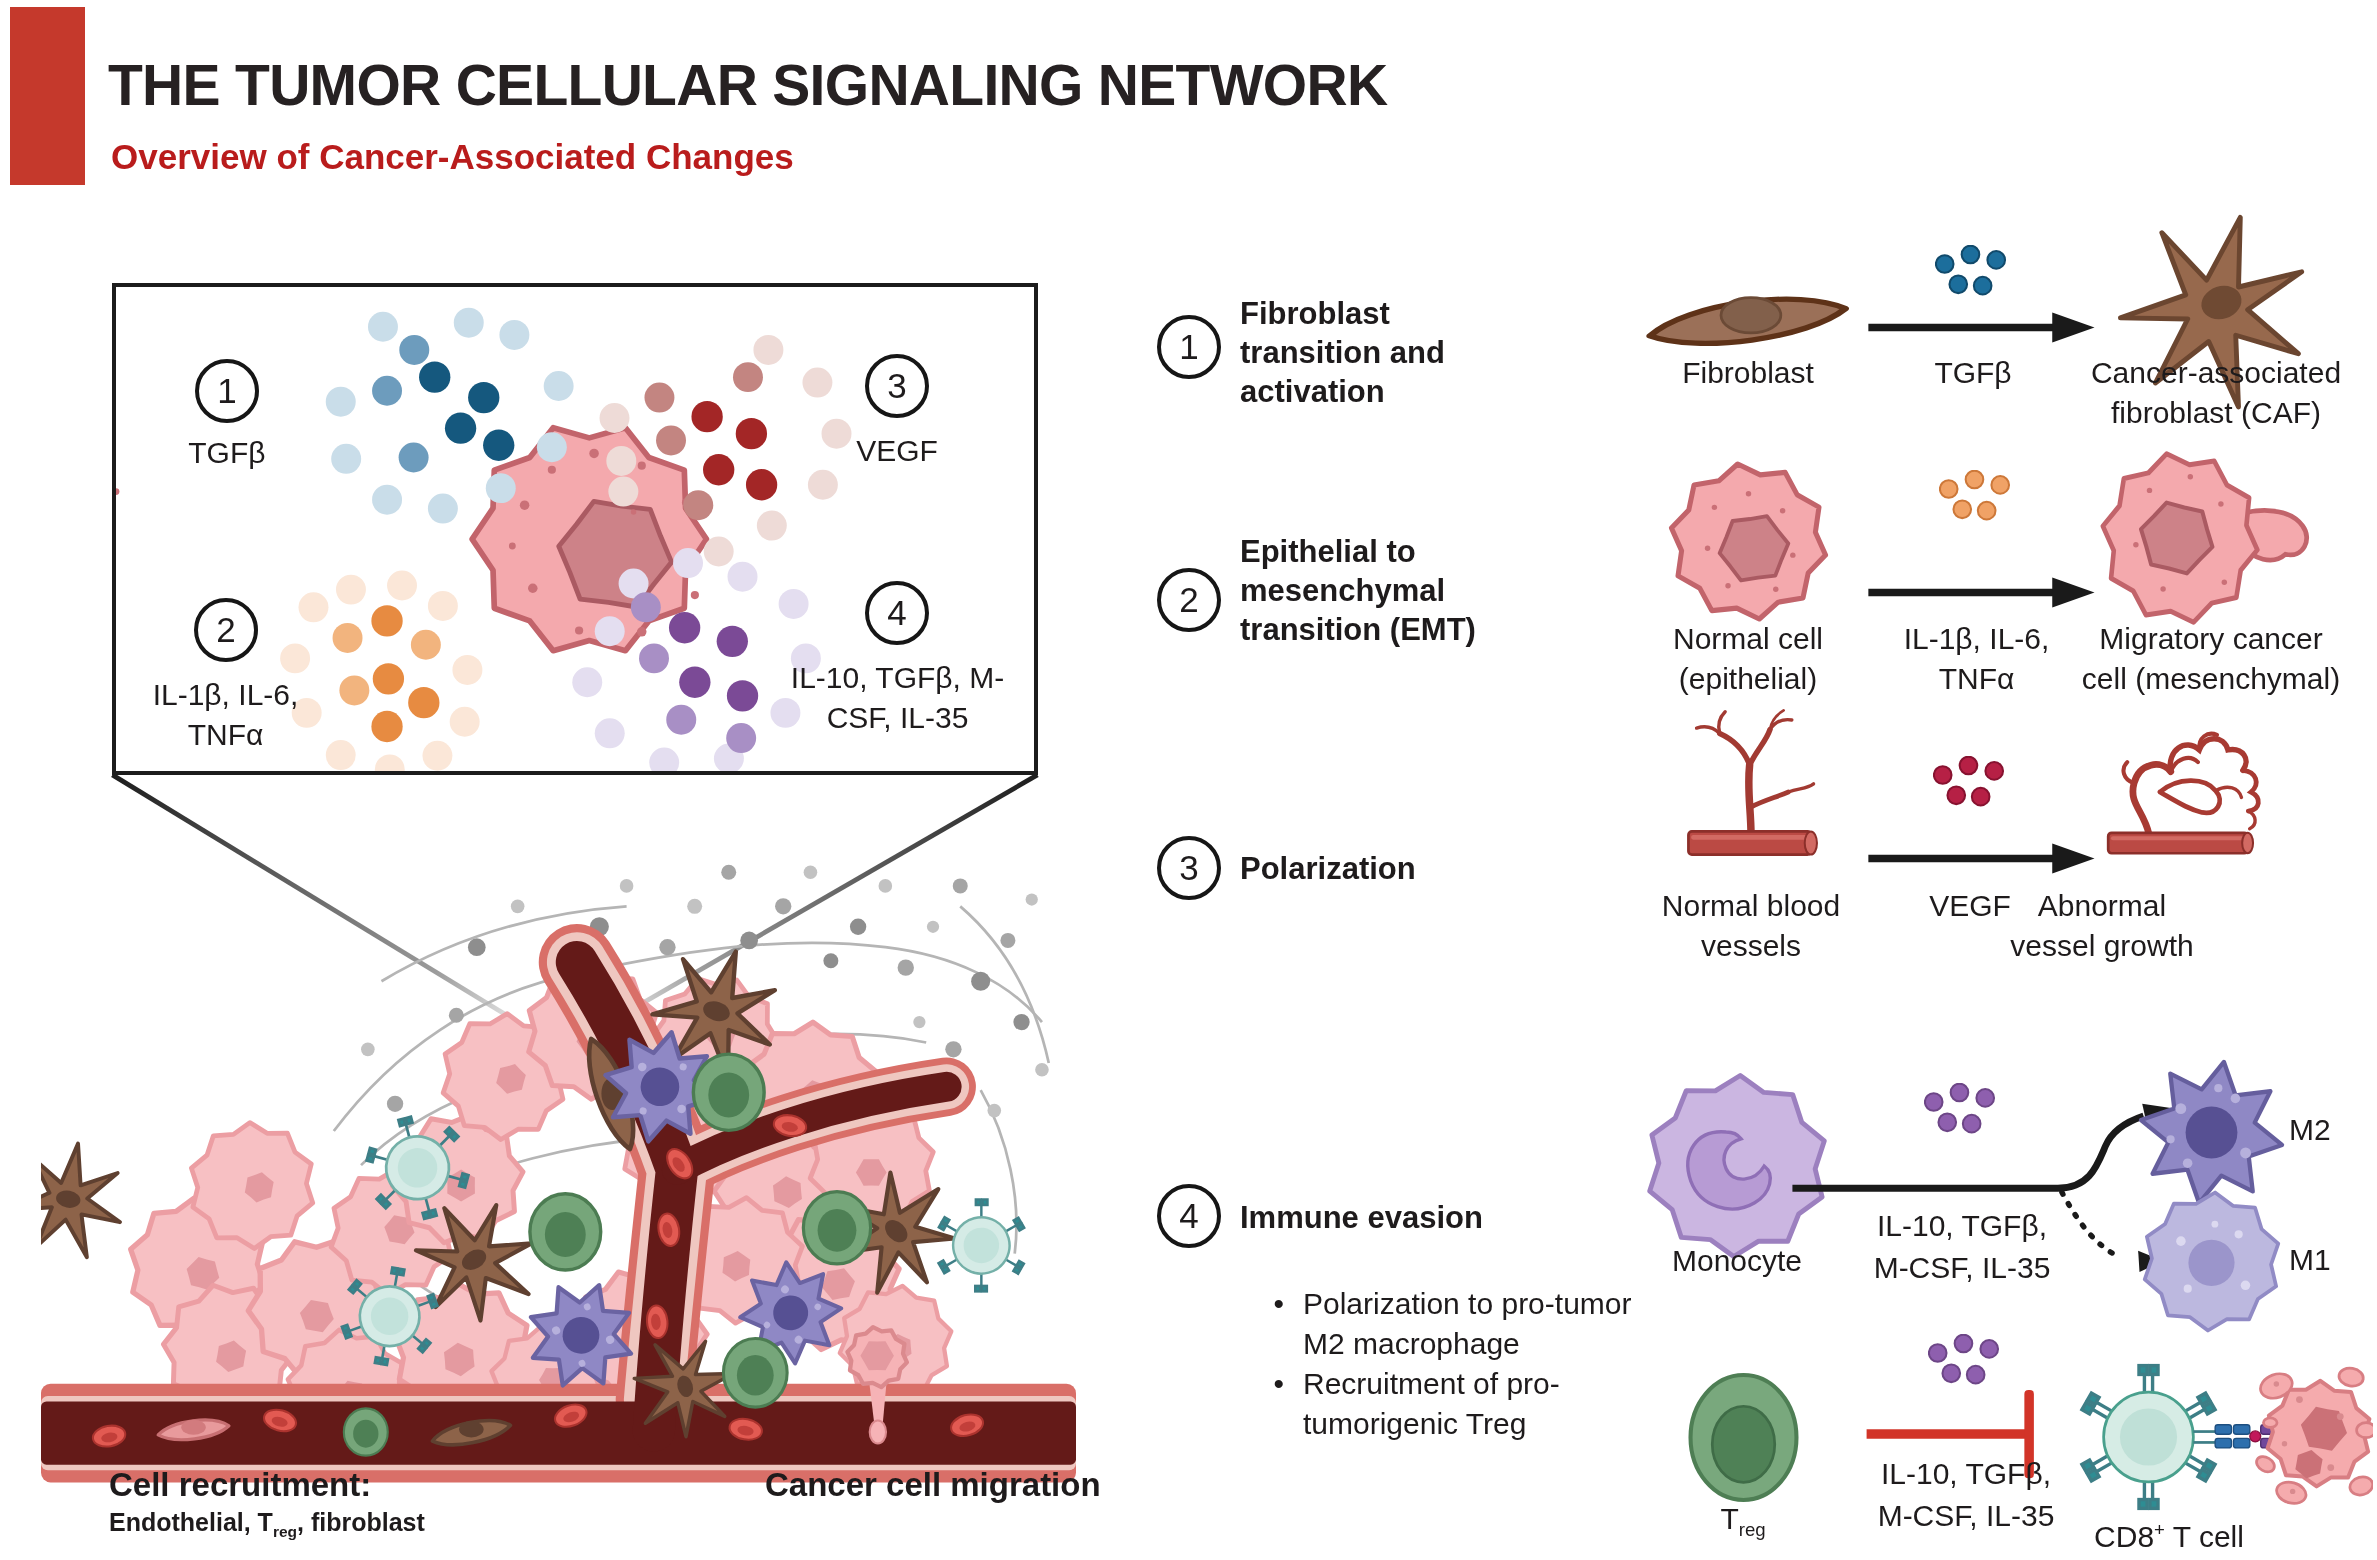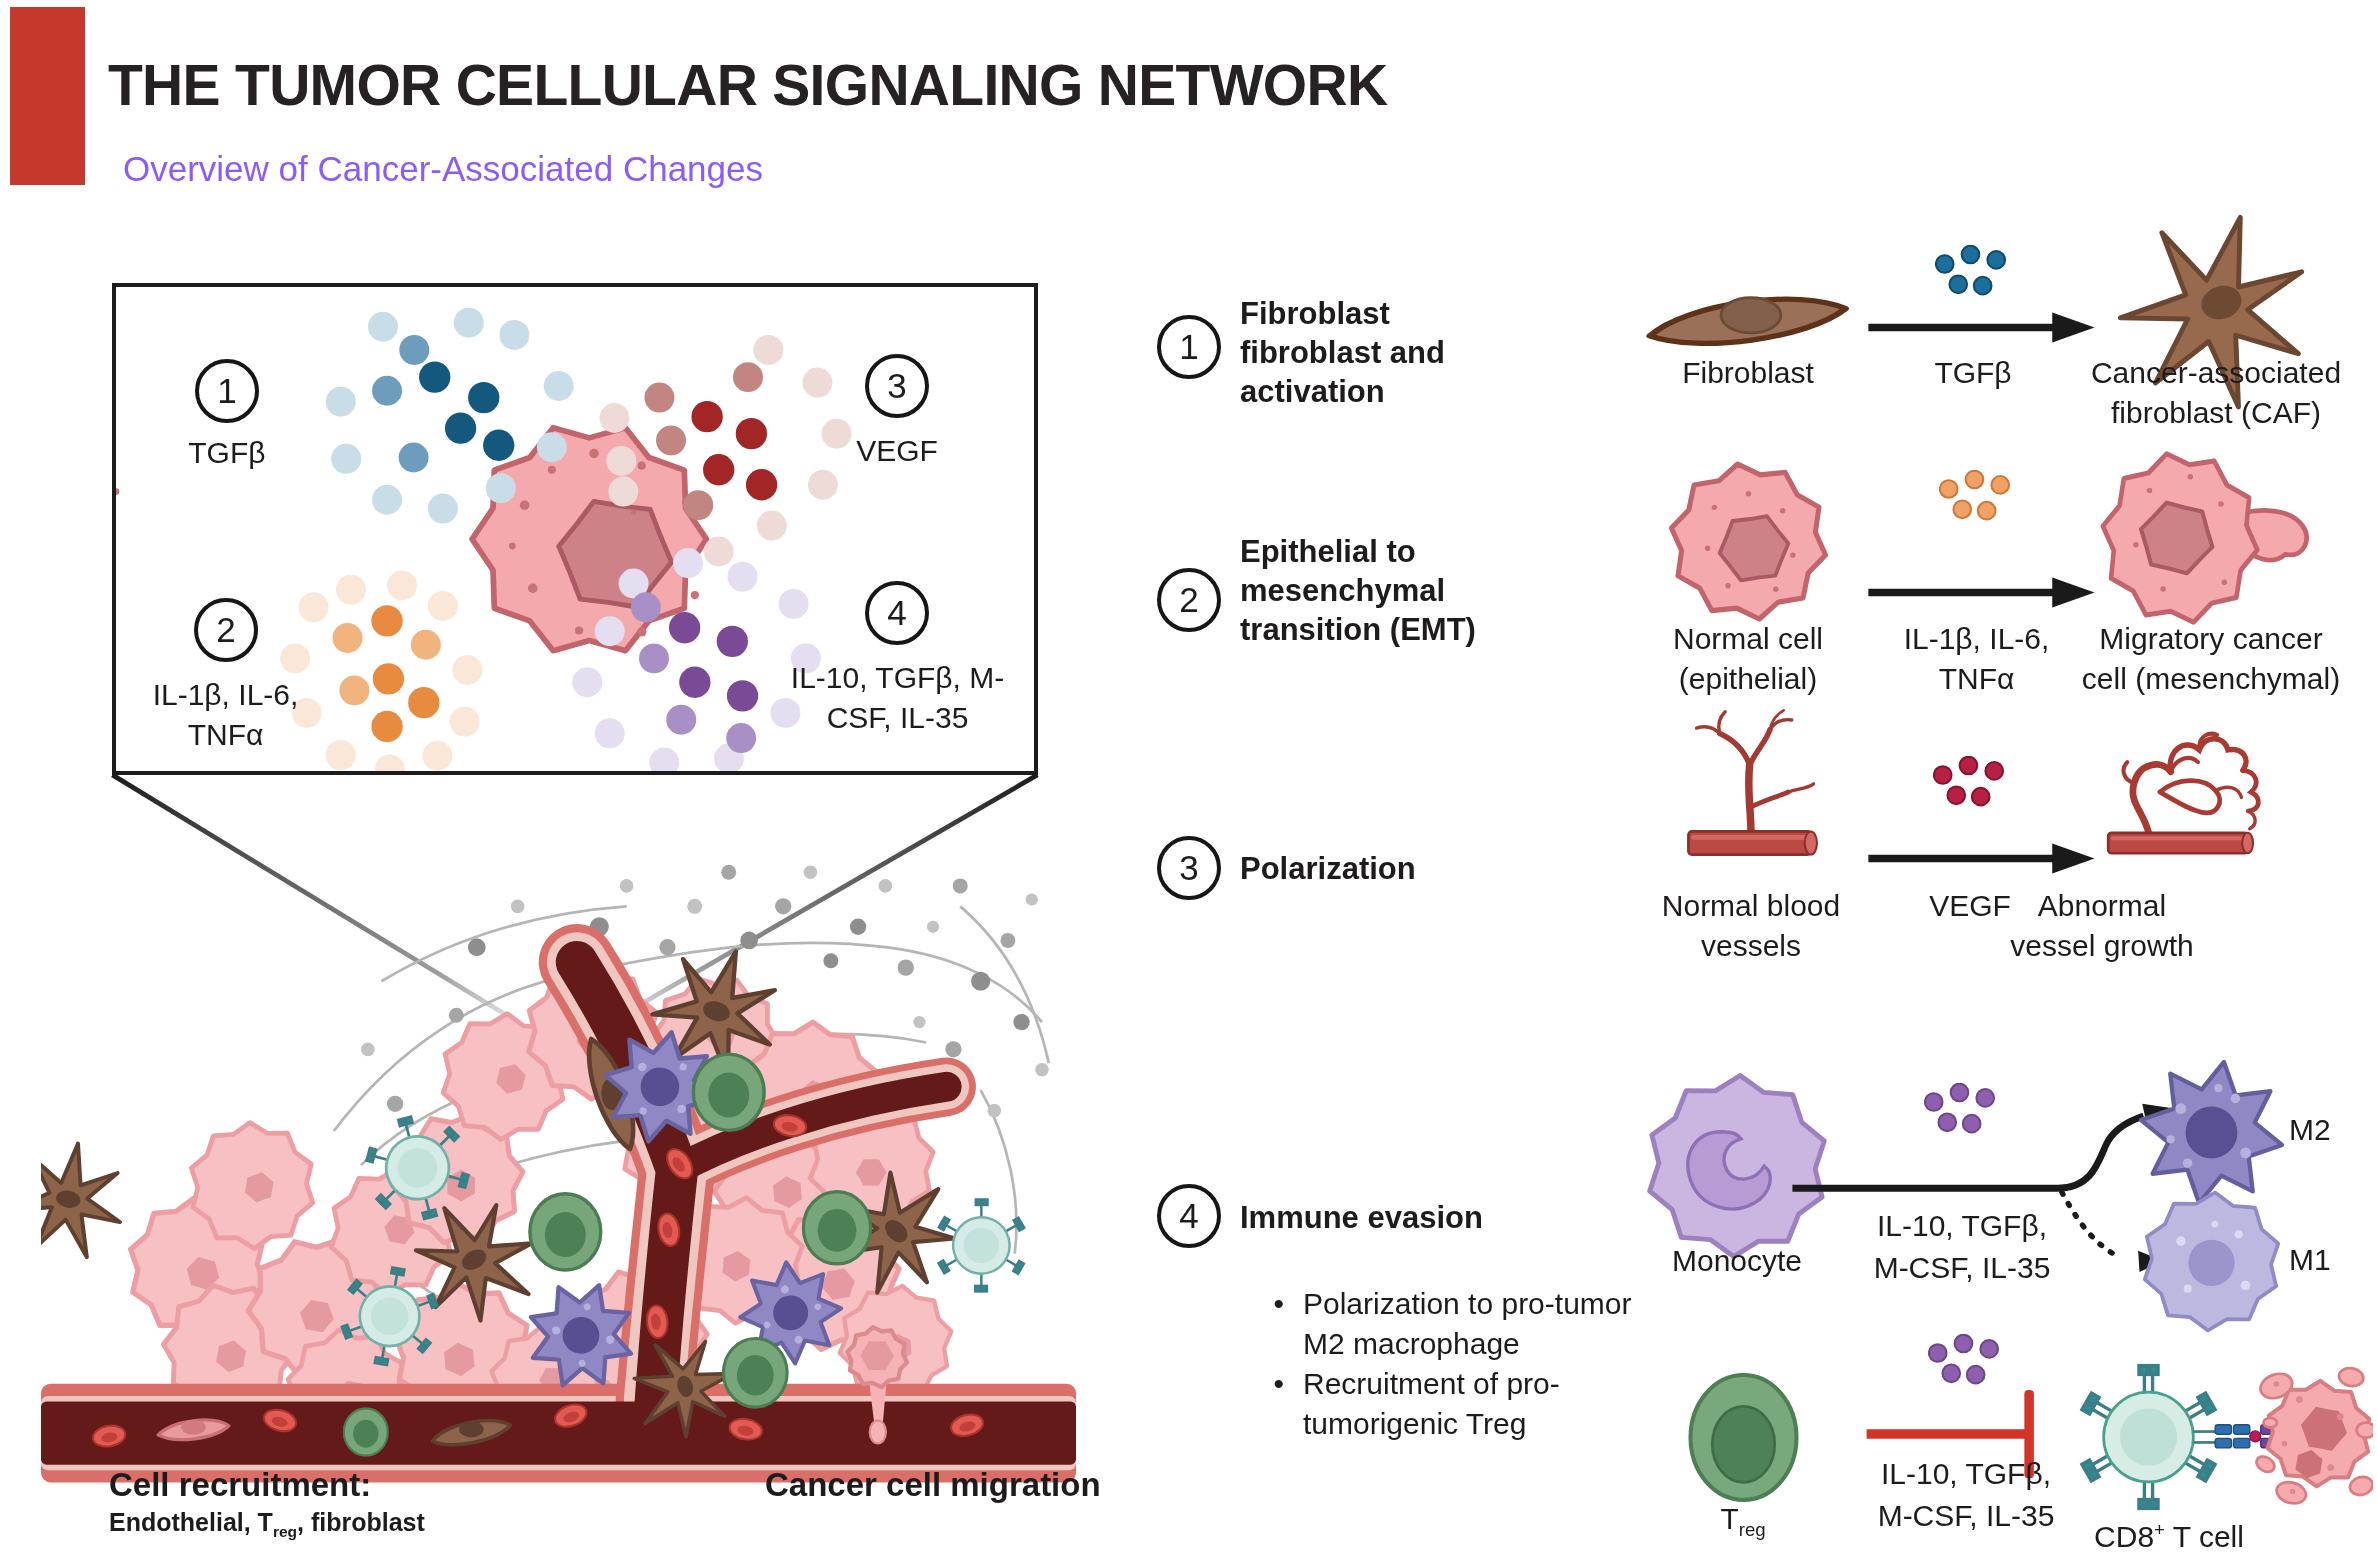--- a/index.html
+++ b/index.html
@@ -1,21 +1,21 @@
 <!DOCTYPE html>
 <html style="font-size:11px"><head>
 <meta charset="utf-8">
 <style>
   html,body{margin:0;padding:0;background:#ffffff;}
   .page{position:relative;width:2377px;height:1560px;background:#fff;overflow:hidden;
         font-family:"Liberation Sans",sans-serif;color:#1e1b1c;}
   .abs{position:absolute;}
   .accent{background:#c5392c;}
   h1.title{margin:0;font-size:57px;font-weight:700;letter-spacing:-0.7px;color:#262122;text-align:right;}
-  h2.subtitle{margin:15px;font-size:35px;font-weight:400;color:#8b5cf6;}
+  h2.subtitle{margin:3px;font-size:35px;font-weight:700;color:#b91c1c;}
   .inset-box{border:4.1px solid #1c1c1c;background:#fff;}
   .numchip{width:64px;height:64px;border:4.1px solid #161616;border-radius:50%;
            display:flex;align-items:center;justify-content:center;
            font-size:35px;font-weight:500;background:#fff;box-sizing:border-box;}
   .cap{font-size:30px;line-height:40px;text-align:center;}
   .step-title{font-size:31px;line-height:39px;font-weight:700;}
   .bold48{font-size:33px;font-weight:700;}
   .reg46{font-size:25px;font-weight:bold;}
   sub{font-size:62%;}
   sup{font-size:62%;}
@@ -406,21 +406,21 @@
     </g>
   </svg>
 
   <div class="abs bold48" style="left:109px;top:1466px;">Cell recruitment:</div>
   <div class="abs reg46" style="left:109px;top:1508px;">
     <span>Endothelial, T</span><sub>reg</sub><span>, fibroblast</span>
   </div>
   <div class="abs bold48" style="left:741px;top:1466px;margin-left:24px;">Cancer cell migration</div>
 
   <div class="abs numchip" style="left:1157px;top:315px;">1</div>
-  <div class="abs step-title" style="left:1240px;top:294px;width:293px;">Fibroblast fibroblast and activation</div>
+  <div class="abs step-title" style="left:1240px;top:294px;width:293px;">Fibroblast transition and activation</div>
 
   <svg class="abs" style="left:1635px;top:269px;" width="225" height="102" viewBox="0 0 330 150">
     <use href="#lens" transform="translate(165,75) scale(1.45,1.1) rotate(-3)" fill="#9b7058" stroke="#5e3218" stroke-width="7"></use>
     <ellipse cx="170" cy="68" rx="44" ry="26" fill="#82604b" stroke="#6b4a36" stroke-width="4"></ellipse>
   </svg>
   <div class="abs cap" style="left:1639px;top:353px;width:218px;">Fibroblast</div>
 
   <svg class="abs" style="left:1935px;top:245px;" width="75" height="61" viewBox="0 0 110 90">
     <use href="#sig5" fill="#1c6e9c" stroke="#114a6b" stroke-width="3"></use>
   </svg>

